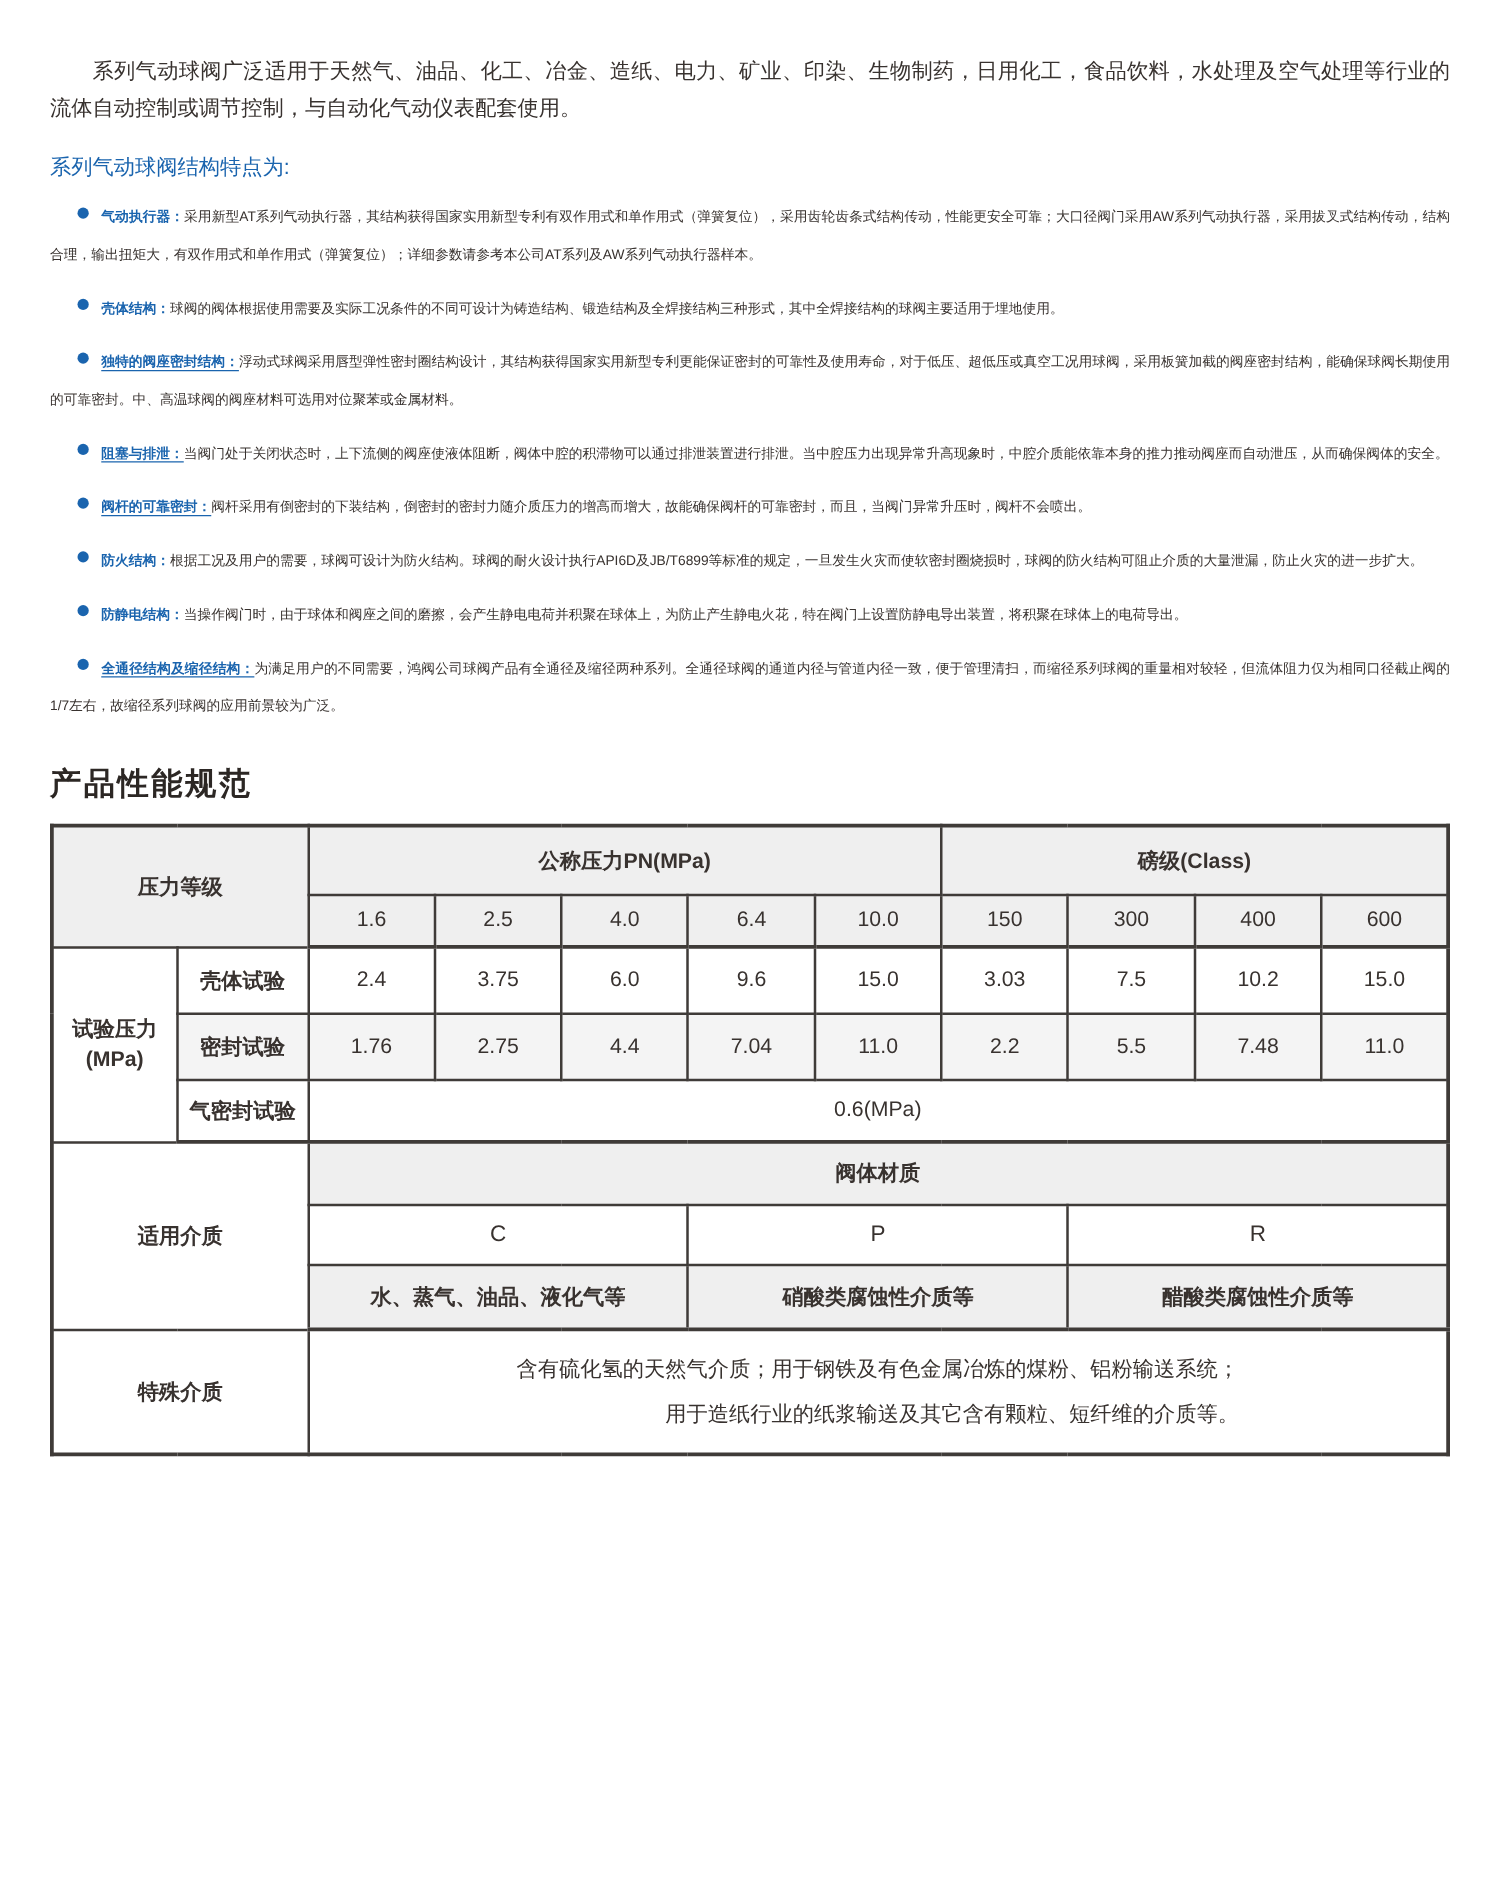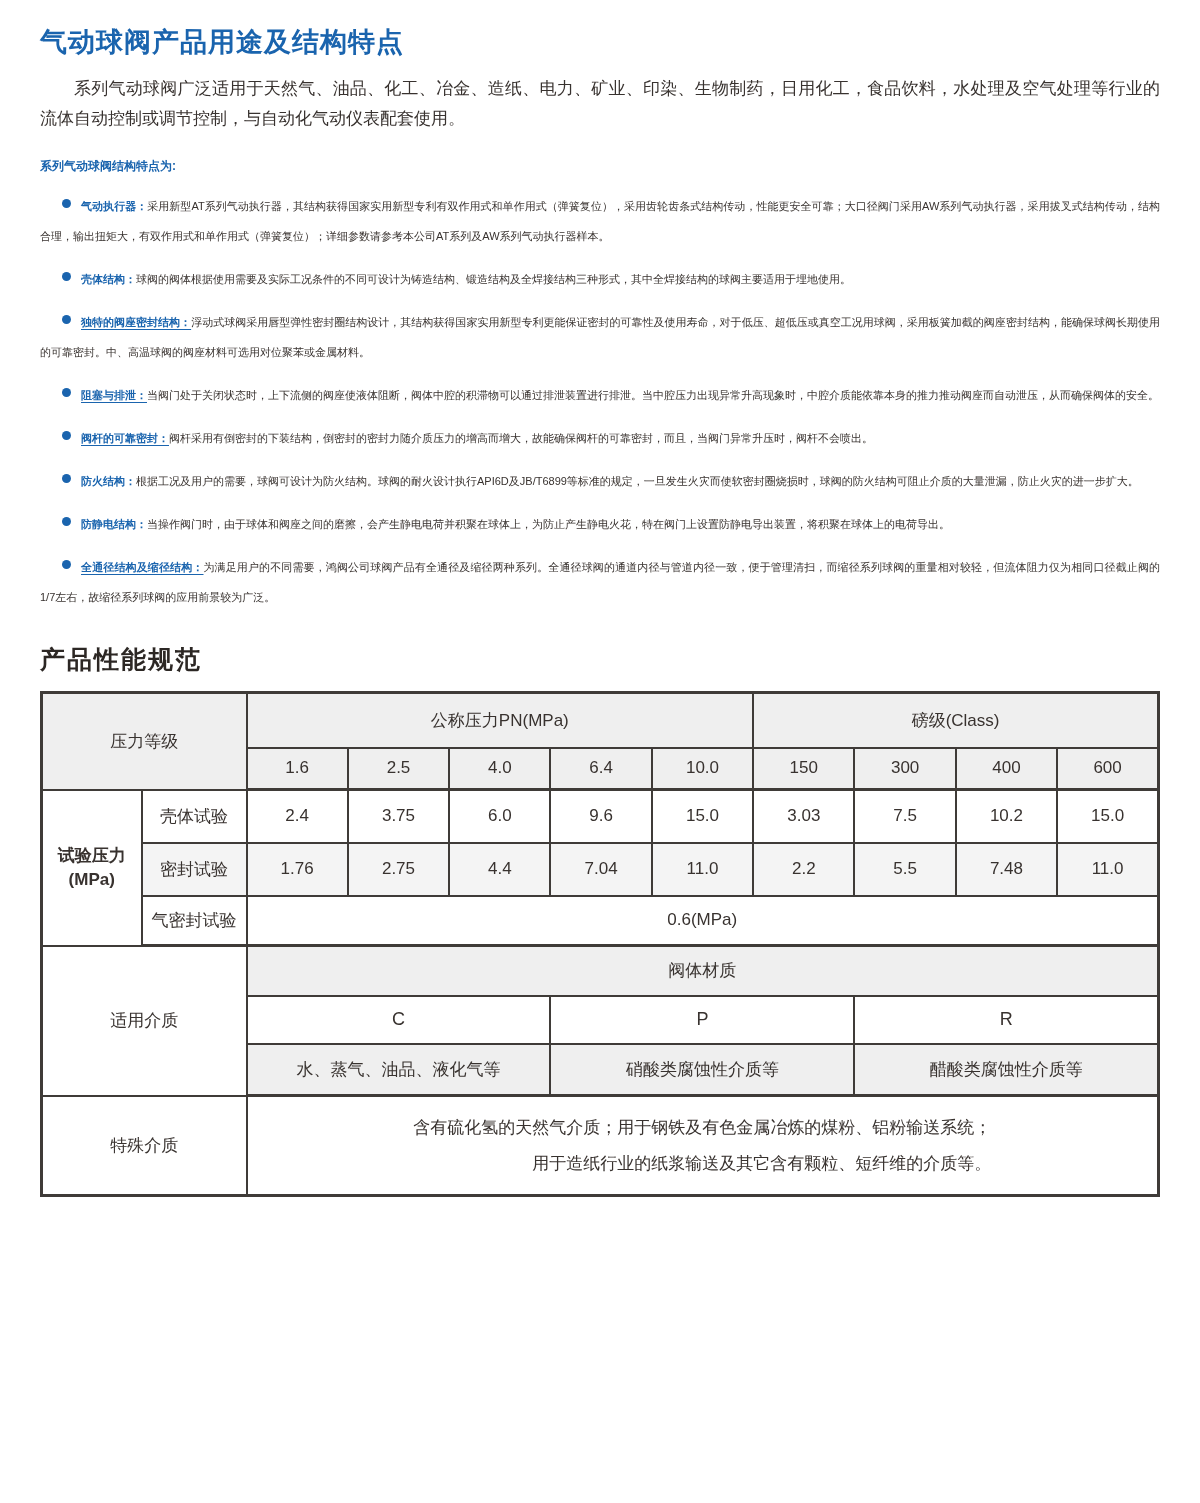--- a/index.html
+++ b/index.html
@@ -19,21 +19,21 @@
   .page{padding:26px 40px 0 40px;}
   .doc-title{
     font-size:27px;line-height:32px;font-weight:800;color:var(--accent);
     margin:0;letter-spacing:1px;
   }
   .intro{
     font-size:17px;line-height:30px;text-align:justify;text-indent:2em;
     margin:16px 0 0 0;
   }
   .features-heading{
-    font-size:12px;line-height:24px;font-weight:700;color:var(--accent);
+    font-size:17px;line-height:24px;font-weight:400;color:var(--accent);
     margin:20px 0 0 0;
   }
   .feature,.plain-par{
     font-size:11px;line-height:30px;text-align:justify;text-indent:2em;
     margin:13px 0 0 0;
   }
   .feature .bullet-dot{
     display:inline-block;width:9px;height:9px;border-radius:50%;
     background:var(--accent);margin-right:10px;vertical-align:2px;
   }
@@ -48,33 +48,32 @@
     font-size:17px;color:var(--text);
   }
   table.spec td{
     border:2px solid var(--border);text-align:center;vertical-align:middle;
     padding:2px 4px;
   }
   table.spec{border:3px solid var(--border);}
   tr.sep td{border-bottom-width:3px;text-align:center;}
   td.hd{background:var(--hdbg);}
   td.alt{background:var(--altbg);}
-  td.bold,.bold{font-weight:400;margin-left:32px;}
+  td.bold,.bold{font-weight:700;margin-left:32px;}
   td.mat{font-size:18px;}
   .two-line{line-height:24px;font-weight:700;}
   .special-block{
     display:inline-block;text-align:right;line-height:36px;font-weight:400;
   }
 </style>
 </head>
 <body>
 
 <div class="page">
 
-  <h1 class="doc-title">气动球阀产品用途及结构特点</h1>
 
   <p class="intro">系列气动球阀广泛适用于天然气、油品、化工、冶金、造纸、电力、矿业、印染、生物制药，日用化工，食品饮料，水处理及空气处理等行业的流体自动控制或调节控制，与自动化气动仪表配套使用。</p>
 
   <h2 class="features-heading">系列气动球阀结构特点为:</h2>
 
   <p class="feature"><span class="bullet-dot"></span><span class="label">气动执行器：</span><span>采用新型AT系列气动执行器，其结构获得国家实用新型专利有双作用式和单作用式（弹簧复位），采用齿轮齿条式结构传动，性能更安全可靠；大口径阀门采用AW系列气动执行器，采用拔叉式结构传动，结构合理，输出扭矩大，有双作用式和单作用式（弹簧复位）；详细参数请参考本公司AT系列及AW系列气动执行器样本。</span></p>
 
   <p class="feature"><span class="bullet-dot"></span><span class="label">壳体结构：</span><span>球阀的阀体根据使用需要及实际工况条件的不同可设计为铸造结构、锻造结构及全焊接结构三种形式，其中全焊接结构的球阀主要适用于埋地使用。</span></p>
 
   <p class="feature"><span class="bullet-dot"></span><span class="label u">独特的阀座密封结构：</span><span>浮动式球阀采用唇型弹性密封圈结构设计，其结构获得国家实用新型专利更能保证密封的可靠性及使用寿命，对于低压、超低压或真空工况用球阀，采用板簧加截的阀座密封结构，能确保球阀长期使用的可靠密封。中、高温球阀的阀座材料可选用对位聚苯或金属材料。</span></p>

